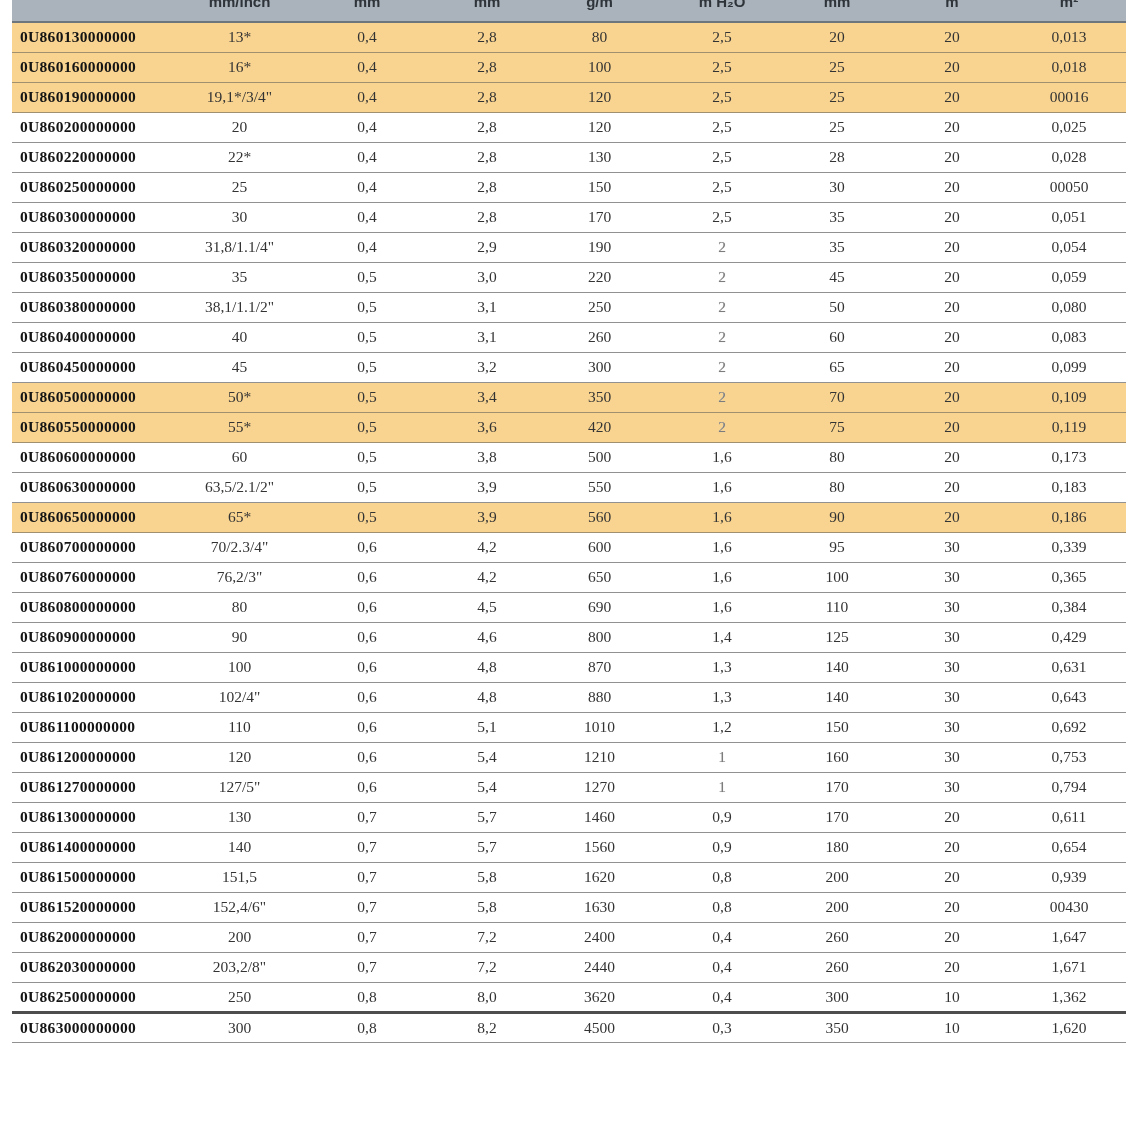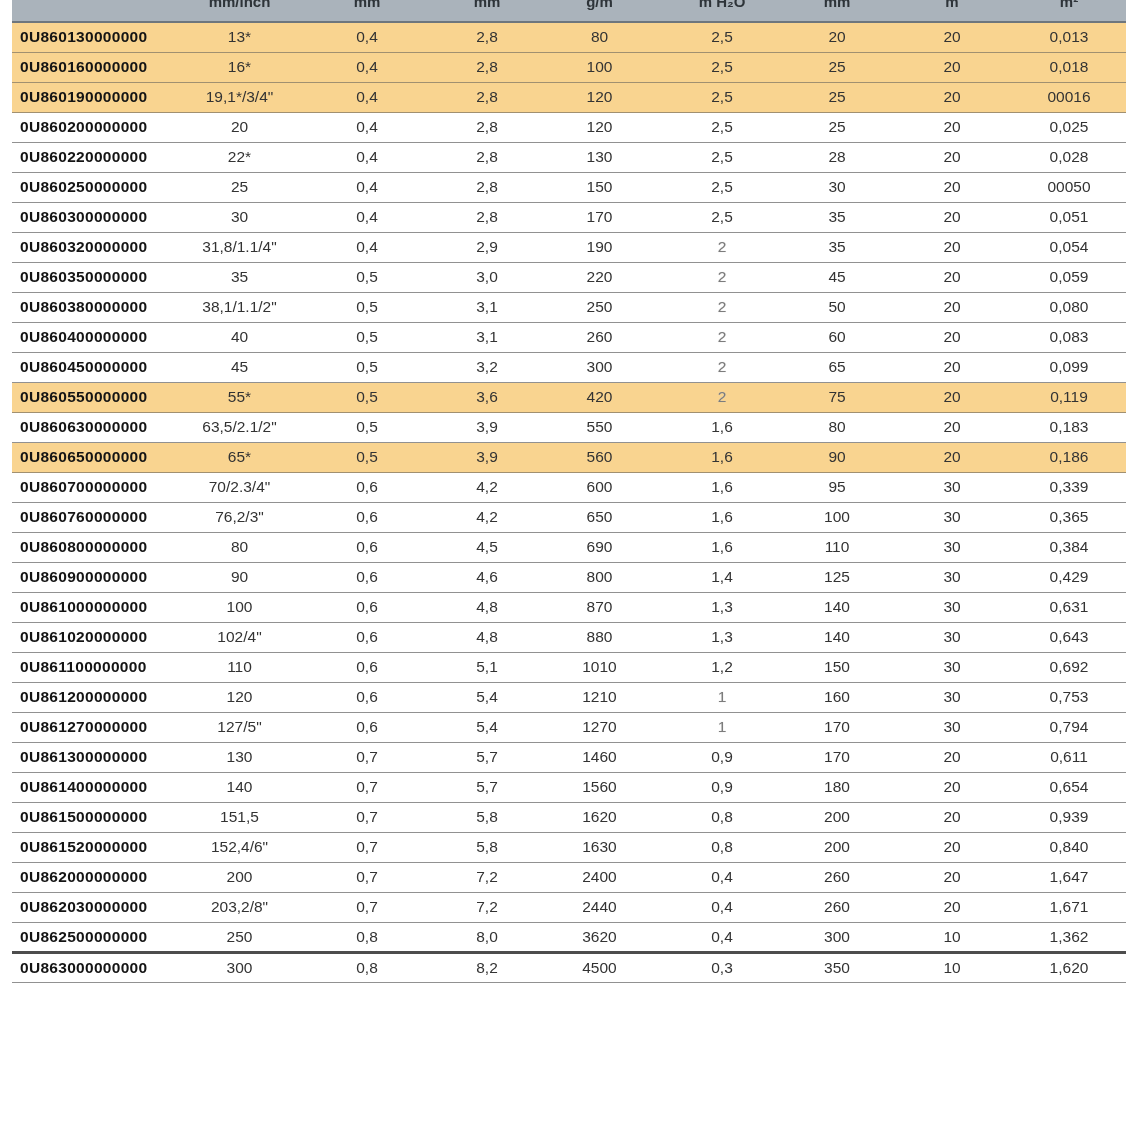--- a/index.html
+++ b/index.html
@@ -36,20 +36,21 @@
     margin-top: -9px;
     font-size: 15px;
     line-height: 22px;
     font-weight: bold;
     color: #2e3439;
     text-align: center;
     white-space: nowrap;
   }
   tbody tr {
     height: 30px;
+    font-family: Liberation Serif, serif;
   }
   tbody td {
     padding: 0;
     border-bottom: 1px solid #919191;
     font-size: 15.5px;
     color: #333333;
     text-align: center;
     white-space: nowrap;
     background: #ffffff;
   }
@@ -246,29 +247,51 @@
     <td>45</td>
     <td>0,5</td>
     <td>3,2</td>
     <td>300</td>
     <td class="gray">2</td>
     <td>65</td>
     <td>20</td>
     <td>0,099</td>
   </tr>
         <tr class="hl">
+    <td class="code">0U860500000000</td>
+    <td>50*</td>
+    <td>0,5</td>
+    <td>3,4</td>
+    <td>350</td>
+    <td class="gray">2</td>
+    <td>70</td>
+    <td>20</td>
+    <td>0,109</td>
+  </tr>
+        <tr class="hl">
     <td class="code">0U860550000000</td>
     <td>55*</td>
     <td>0,5</td>
     <td>3,6</td>
     <td>420</td>
     <td class="gray">2</td>
     <td>75</td>
     <td>20</td>
     <td>0,119</td>
+  </tr>
+        <tr>
+    <td class="code">0U860600000000</td>
+    <td>60</td>
+    <td>0,5</td>
+    <td>3,8</td>
+    <td>500</td>
+    <td>1,6</td>
+    <td>80</td>
+    <td>20</td>
+    <td>0,173</td>
   </tr>
         <tr>
     <td class="code">0U860630000000</td>
     <td>63,5/2.1/2"</td>
     <td>0,5</td>
     <td>3,9</td>
     <td>550</td>
     <td>1,6</td>
     <td>80</td>
     <td>20</td>
@@ -419,21 +442,21 @@
   </tr>
         <tr>
     <td class="code">0U861520000000</td>
     <td>152,4/6"</td>
     <td>0,7</td>
     <td>5,8</td>
     <td>1630</td>
     <td>0,8</td>
     <td>200</td>
     <td>20</td>
-    <td>0,840</td>
+    <td>00430</td>
   </tr>
         <tr>
     <td class="code">0U862000000000</td>
     <td>200</td>
     <td>0,7</td>
     <td>7,2</td>
     <td>2400</td>
     <td>0,4</td>
     <td>260</td>
     <td>20</td>

